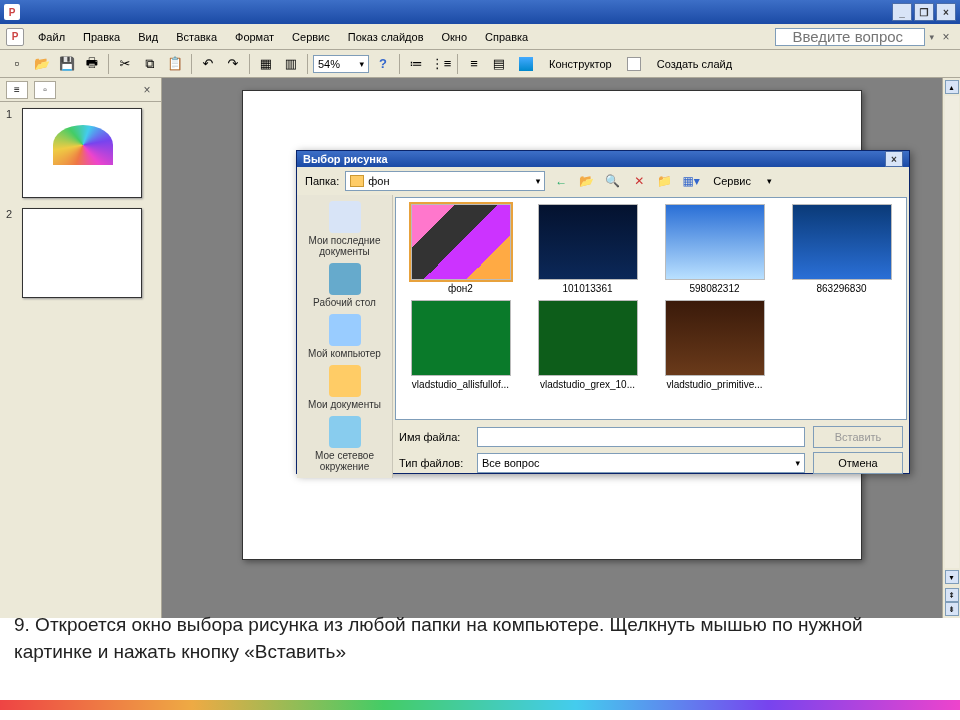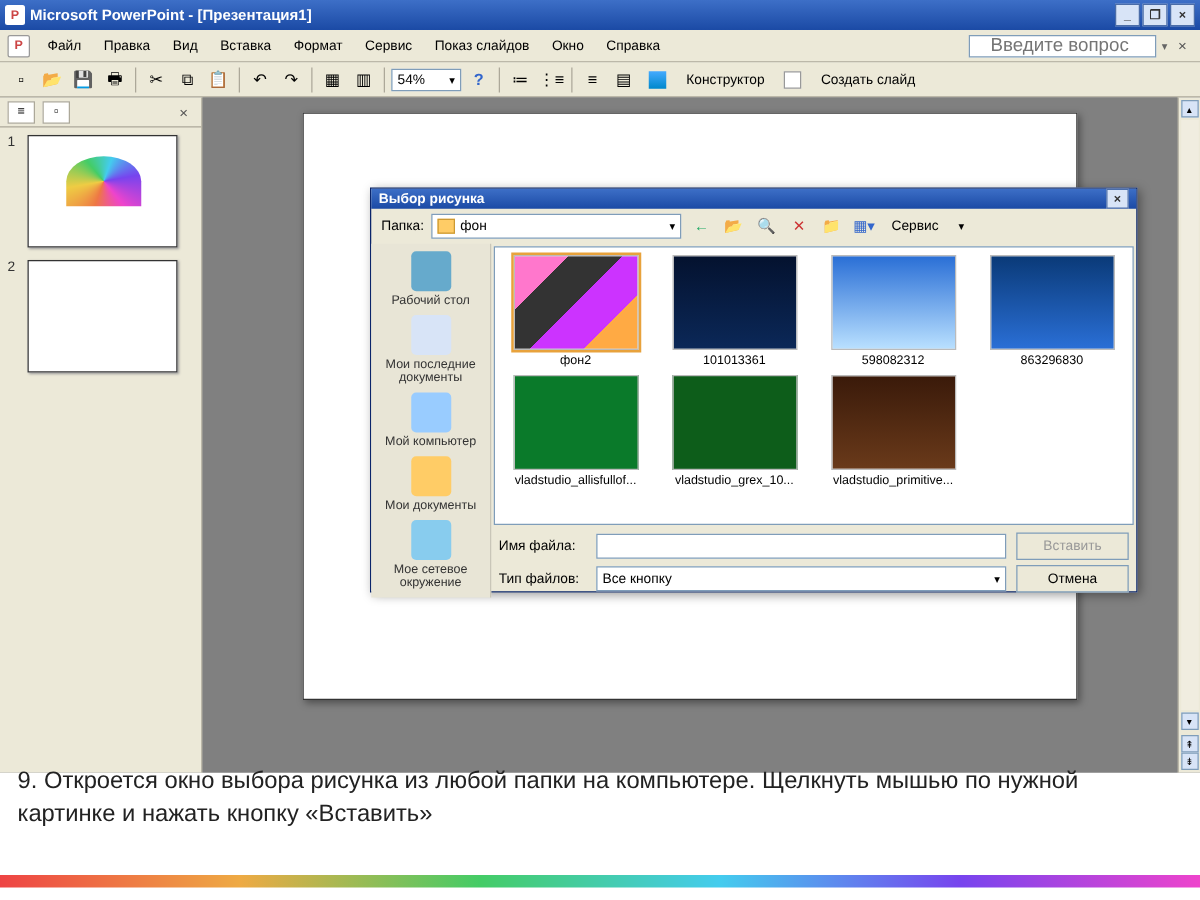--- a/index.html
+++ b/index.html
@@ -57,21 +57,20 @@
 .bottom input, .bottom .dd { height: 20px; border: 1px solid #7f9db9; background: #fff; font-size: 11px; padding: 0 4px; width: 100%; }
 .bottom .dd { display: flex; align-items: center; }
 .bottom button { height: 22px; border: 1px solid #7f9db9; background: #ece9d8; font-size: 11px; cursor: pointer; }
 .bottom button:disabled { color: #999; }
 </style>
 </head>
 <body>
 
 <div class="titlebar">
   <div class="icon-pp">P</div>
-  <span>Microsoft PowerPoint - [Презентация1]</span>
   <div class="winbtns">
     <div class="winbtn">_</div>
     <div class="winbtn">❐</div>
     <div class="winbtn">×</div>
   </div>
 </div>
 
 <div class="menubar">
   <div class="ppicon">P</div>
   <span class="mi">Файл</span>
@@ -178,26 +177,26 @@
     <div class="smbtn">📁</div>
     <div class="smbtn" style="color:#36c">▦▾</div>
     <span class="tlabel">
         <span>Сервис</span>
         <span style="font-size:9px">▾</span>
       </span>
   </div>
   <div class="dlg-body">
     <div class="places" id="places">
         <div class="place">
+          <div class="pic" style="background:#d8e4f7"></div>
+          <div>Мои последние документы</div>
+        </div>
+        <div class="place">
           <div class="pic" style="background:#6ac"></div>
           <div>Рабочий стол</div>
-        </div>
-        <div class="place">
-          <div class="pic" style="background:#d8e4f7"></div>
-          <div>Мои последние документы</div>
         </div>
         <div class="place">
           <div class="pic" style="background:#9cf"></div>
           <div>Мой компьютер</div>
         </div>
         <div class="place">
           <div class="pic" style="background:#fc6"></div>
           <div>Мои документы</div>
         </div>
         <div class="place">
@@ -235,21 +234,21 @@
             <div class="img" style="background:linear-gradient(#3a1a0a,#6a3a1a)"></div>
             <div>vladstudio_primitive...</div>
           </div>
         </div>
       <div class="bottom">
         <span>Имя файла:</span>
         <input style="">
         <button disabled="">Вставить</button>
         <span>Тип файлов:</span>
         <div class="dd">
-            <span>Все кнопку</span>
+            <span>Все вопрос</span>
             <span style="margin-left:auto;font-size:9px">▾</span>
           </div>
         <button>Отмена</button>
       </div>
     </div>
   </div>
 </div>
 
 <div class="caption">9.   Откроется окно выбора рисунка из любой папки на компьютере. Щелкнуть мышью по нужной картинке и нажать кнопку «Вставить»</div>
 <div class="rainbow"></div>

